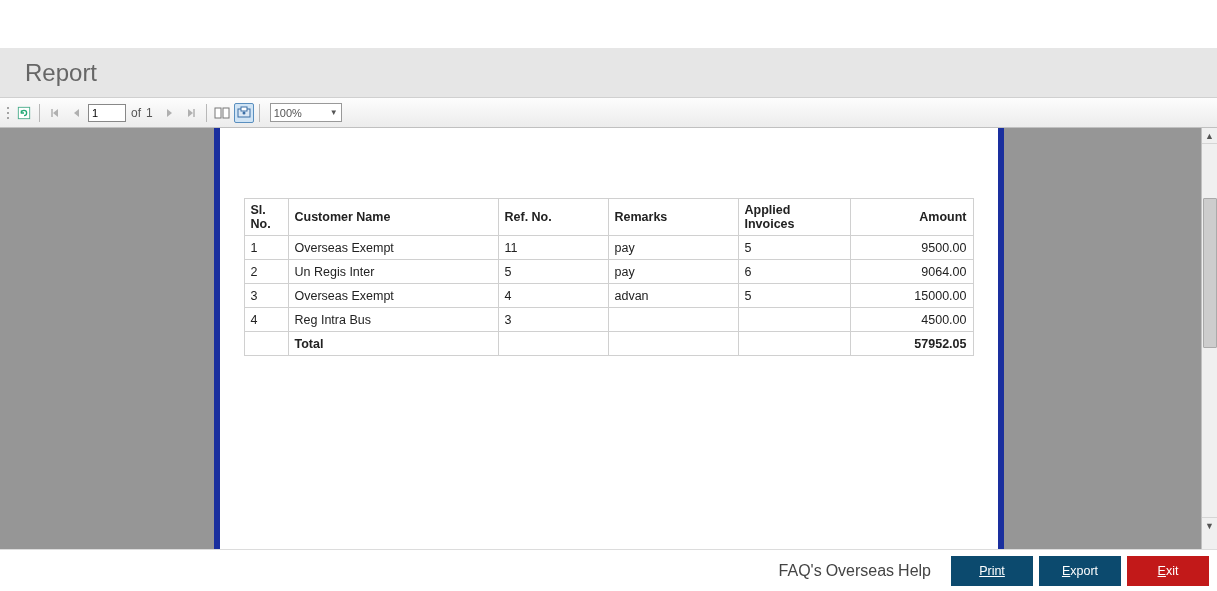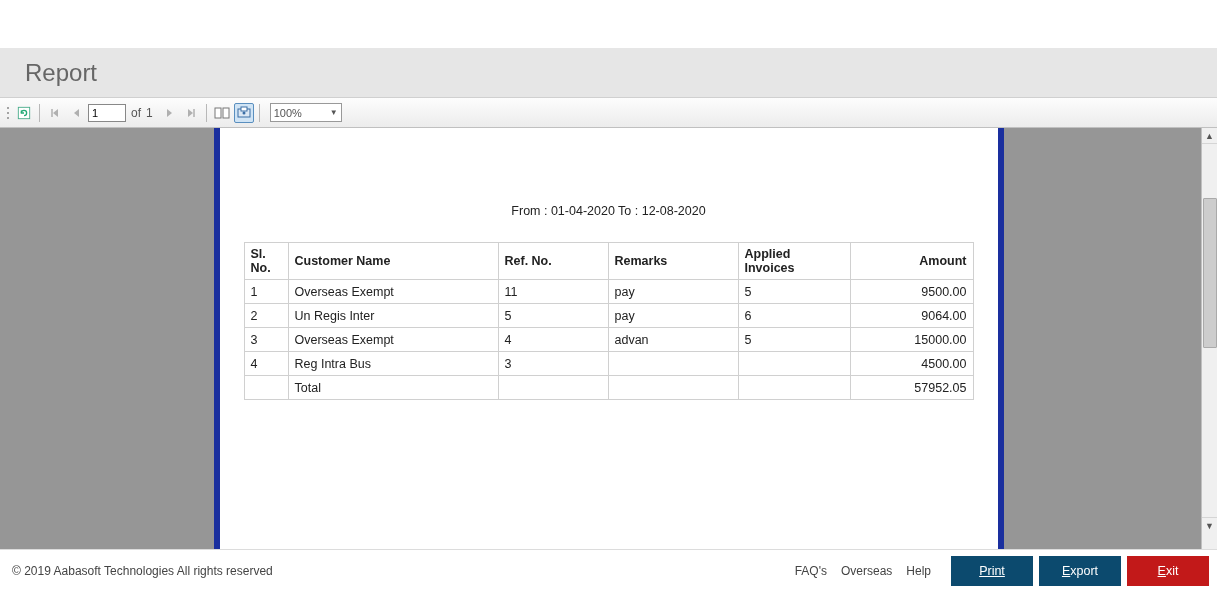--- a/index.html
+++ b/index.html
@@ -32,27 +32,27 @@
   .page { width:790px; background:#fff; border-left:6px solid #1a2f9e; border-right:6px solid #1a2f9e; height:100%; position:relative; padding:70px 0 0 0;}
   
   .rpt-title { text-align:center; font-size:20px; font-weight:600; color:#222;}
   .rpt-sub { text-align:center; font-size:12.5px; color:#222; margin-top:6px; margin-bottom:24px;}
   
   .rtable { margin:0 auto; border-collapse:collapse; font-size:12.5px; color:#222; width:730px;}
   .rtable th, .rtable td { border:1px solid #d0d0d0; padding:4px 6px; height:24px;}
   .rtable th { font-weight:700; text-align:left; background:#fff;}
   .rtable th.cnum, .rtable td.cnum { text-align:right; }
   .rtable th.cslno, .rtable td.cslno { text-align:left; width:44px;}
-  .rtable .total-row td { font-weight:400;}
+  .rtable .total-row td { font-weight:700;}
   
   
   .footer { height:42px; border-top:1px solid #dcdcdc; background:#fff; display:flex; align-items:center; padding:0 8px;}
   .footer .copy { font-size:12px; color:#444; flex:0 0 auto; margin-left:4px;}
   .footer .spacer { flex:1; }
-  .footer .links { font-size:12px; color:#444; display:flex; gap:14px; margin-right:14px;}
+  .footer .links { font-size:16px; color:#444; display:flex; gap:4px; margin-right:14px;}
   .footer .links span { cursor:pointer;}
   .footer .btn { width:82px; height:30px; display:flex; align-items:center; justify-content:center; font-size:12.5px; margin-left:6px; color:#fff; background:#333; border:none; cursor:pointer;}
   .footer .btn.print, .footer .btn.export { background:#0c4a6e; }
   .footer .btn.exit { background:#c21919; }
   .footer .btn u { text-decoration:underline;}
 </style>
 </head>
 <body>
 
 <div class="header">
@@ -116,21 +116,20 @@
   <div class="zoom-box">
     <div class="zoom-select">
       <span>100%</span>
       <span class="arrow">▼</span>
     </div>
   </div>
 </div>
 
 <div class="viewer">
   <div class="page">
-    <div class="rpt-sub">From : 01-04-2020 To : 12-08-2020</div>
     <table class="rtable">
       <thead>
         <tr>
           <th class="cslno">Sl. No.</th>
           <th style="width:210px;">Customer Name</th>
           <th style="width:110px;">Ref. No.</th>
           <th style="width:130px;">Remarks</th>
           <th style="width:112px;">Applied Invoices</th>
           <th class="cnum">Amount</th>
         </tr>
@@ -180,21 +179,20 @@
     </table>
   </div>
   <div class="viewer-scroll-right">
     <div class="sbtn">▲</div>
     <div class="thumb"></div>
     <div class="sbtn bottom">▼</div>
   </div>
 </div>
 
 <div class="footer">
-  <div class="copy">© 2019 Aabasoft Technologies All rights reserved</div>
   <div class="spacer"></div>
   <div class="links">
     <span>FAQ's</span>
     <span>Overseas</span>
     <span>Help</span>
   </div>
   <button class="btn print">
       <span style="text-decoration:underline;">Print</span>
     </button>
   <button class="btn export">

